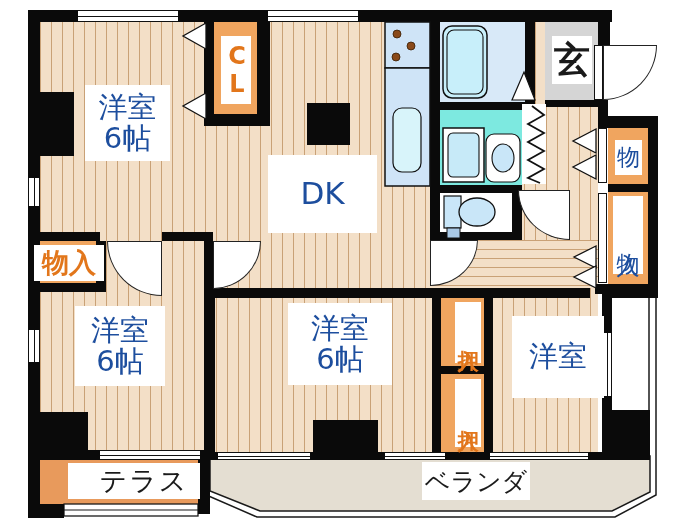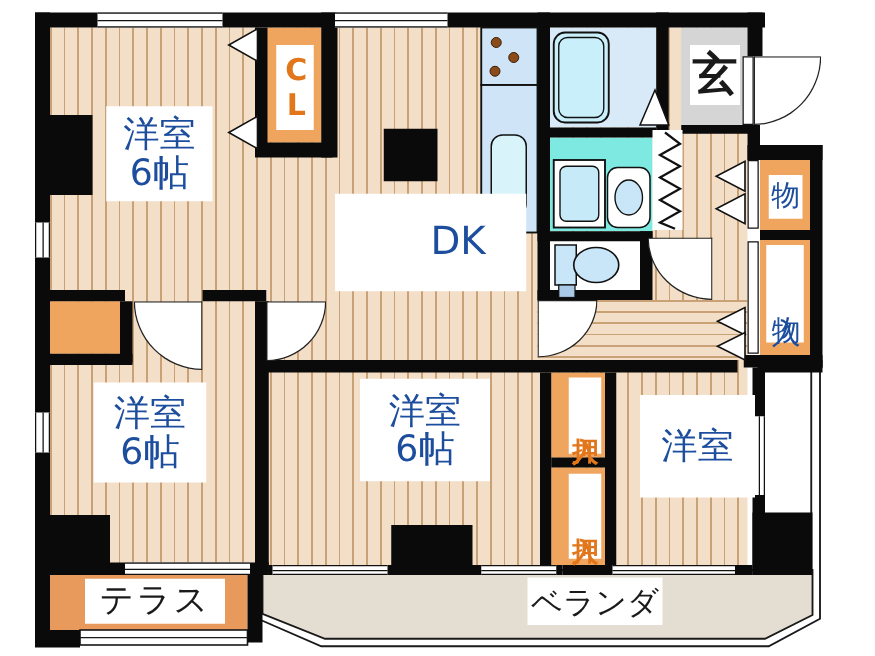--- a/index.html
+++ b/index.html
@@ -134,36 +134,37 @@
     <polygon points="596,129 596,153 573,141" fill="#fff" stroke="#111" stroke-width="1.3"></polygon>
     <polygon points="596,155 596,179 573,167" fill="#fff" stroke="#111" stroke-width="1.3"></polygon>
     <polygon points="596,246 596,268 574,257" fill="#fff" stroke="#111" stroke-width="1.3"></polygon>
     <polygon points="596,266 596,288 574,277" fill="#fff" stroke="#111" stroke-width="1.3"></polygon>
   </svg>
 
   <div class="lbl" style="left:85px;top:85px;width:85px;height:76px;font-size:29px;">
     <span>洋室</span>
     <span>6帖</span>
   </div>
-  <div class="lbl" style="left:268px;top:155px;width:109px;height:78px;font-size:31px;padding-left:44px;">
+  <div class="lbl" style="left:268px;top:155px;width:109px;height:78px;font-size:31px;">
     <span>DK</span>
   </div>
   <div class="lbl" style="left:75px;top:306px;width:90px;height:80px;font-size:29px;">
     <span>洋室</span>
     <span>6帖</span>
   </div>
   <div class="lbl" style="left:288px;top:303px;width:104px;height:82px;font-size:29px;">
     <span>洋室</span>
     <span>6帖</span>
   </div>
   <div class="lbl" style="left:512px;top:316px;width:92px;height:82px;font-size:29px;">
     <span>洋室</span>
   </div>
   <div class="lbl dark-t" style="left:552px;top:36px;width:40px;height:48px;font-size:36px;font-weight:600;">玄</div>
   <div class="lbl vtext orange-t" style="left:221px;top:36px;width:30px;height:68px;font-size:24px;">CL</div>
   <div class="lbl" style="left:615px;top:140px;width:27px;height:35px;font-size:23px;">物</div>
   <div class="lbl vtext" style="left:613px;top:196px;width:30px;height:78px;font-size:23px;">物入</div>
+  <div class="lbl orange-t" style="left:34px;top:245px;width:70px;height:36px;font-size:27px;">物入</div>
   <div class="lbl vtext orange-t" style="left:455px;top:302px;width:26px;height:61px;font-size:21px;">押入</div>
   <div class="lbl vtext orange-t" style="left:455px;top:379px;width:26px;height:68px;font-size:21px;">押入</div>
-  <div class="lbl dark-t" style="left:68px;top:463px;width:112px;height:36px;font-size:27px;letter-spacing:2px;">テラス</div>
+  <div class="lbl dark-t" style="left:68px;top:463px;width:112px;height:36px;font-size:27px;letter-spacing:2px;padding-left:20px;">テラス</div>
   <div class="lbl dark-t" style="left:422px;top:462px;width:108px;height:38px;font-size:25px;">ベランダ</div>
 
 </div>
 
 </body></html>

